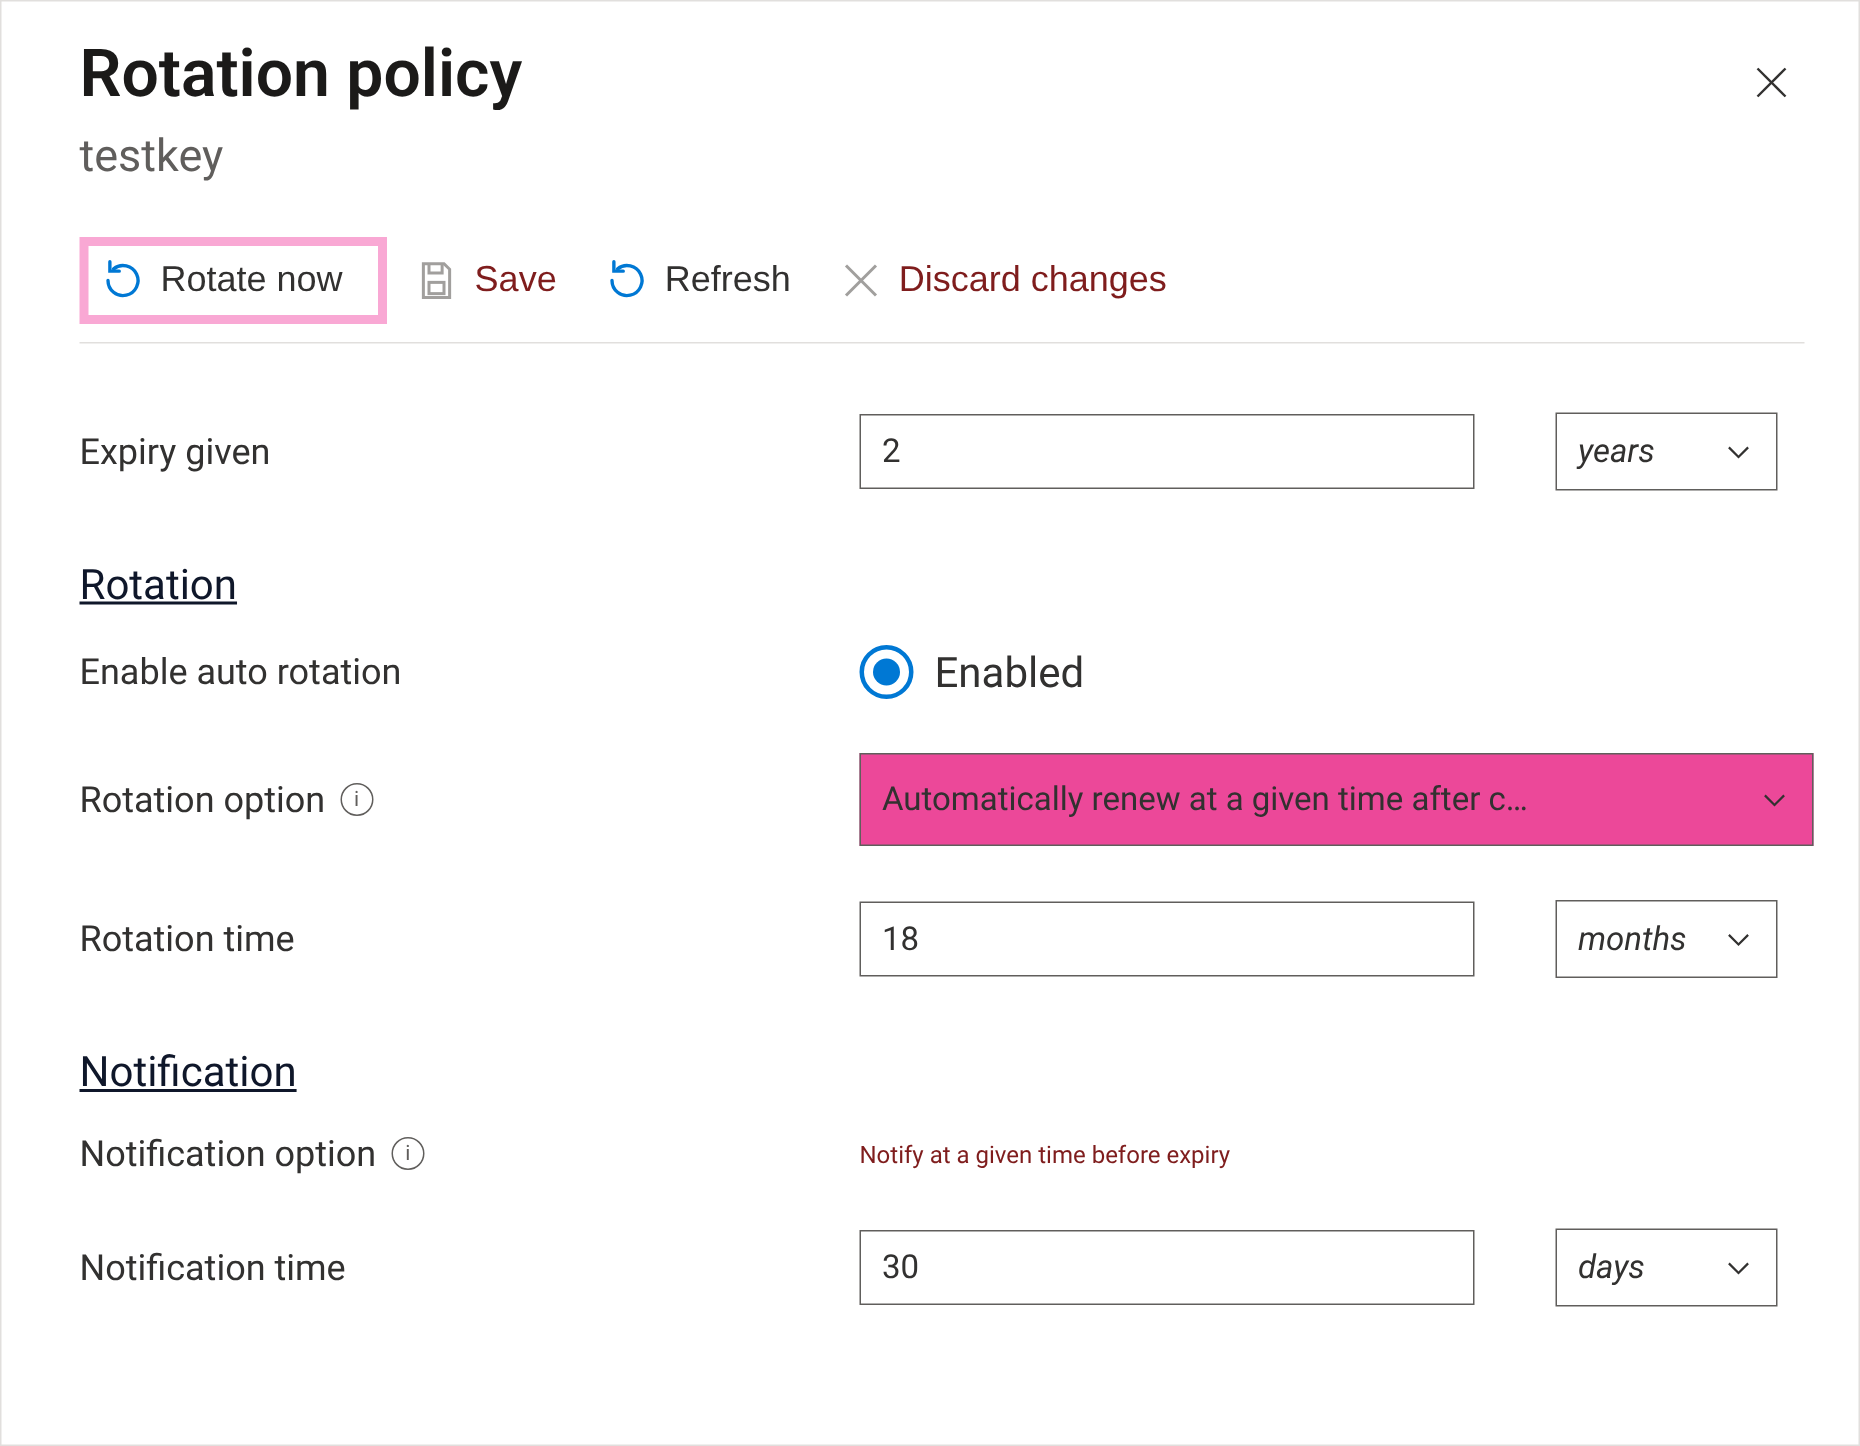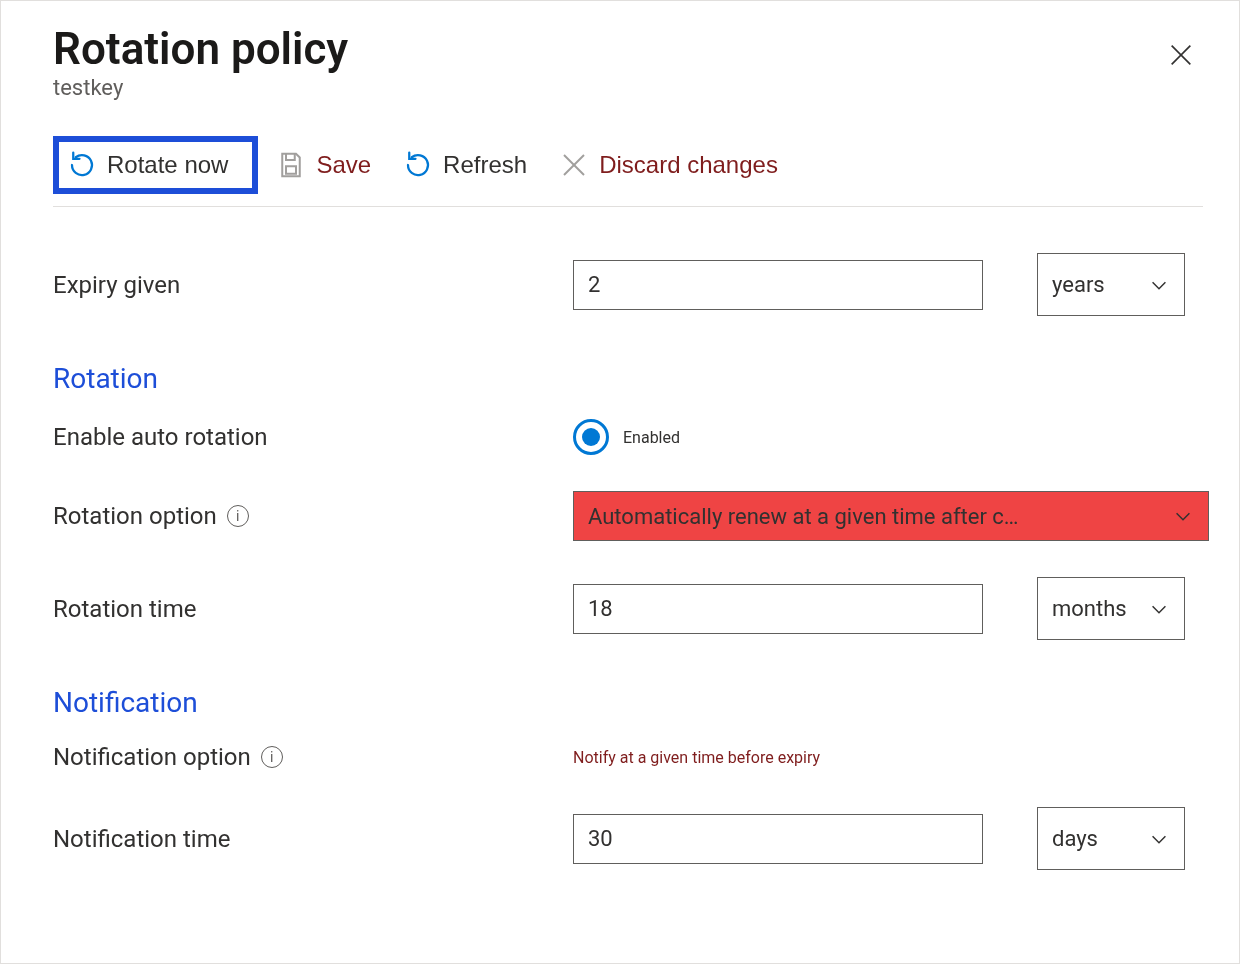--- a/index.html
+++ b/index.html
@@ -22,23 +22,23 @@
     justify-content: space-between;
     align-items: flex-start;
   }
   .title {
     font-size: 44px;
     font-weight: 600;
     color: #1b1a19;
     line-height: 1.1;
   }
   .subtitle {
-    font-size: 22px;
+    font-size: 30px;
     color: #605e5c;
-    margin-top: 2px;
+    margin-top: 14px;
   }
   .close-btn {
     background: none;
     border: none;
     cursor: pointer;
     width: 44px;
     height: 44px;
     display: flex;
     align-items: center;
     justify-content: center;
@@ -60,21 +60,21 @@
     border: none;
     font-size: 24px;
     color: #323130;
     cursor: pointer;
     padding: 6px 14px 6px 6px;
     line-height: 1;
   }
   .toolbar-btn.disabled { color: #7f1d1d; cursor: default; }
   .toolbar-btn svg { flex-shrink: 0; }
   .highlight-box {
-    border: 6px solid #1d4ed8;
+    border: 6px solid #f9a8d4;
     padding: 2px 10px 2px 2px;
     display: inline-flex;
     align-items: center;
   }
   .form {
     margin-top: 28px;
   }
   .form-row {
     display: flex;
     align-items: center;
@@ -92,74 +92,76 @@
   }
   .value-col {
     display: flex;
     align-items: center;
     gap: 54px;
     flex: 1;
   }
   .section-heading {
     font-size: 28px;
     font-weight: 400;
-    color: #1d4ed8;
+    color: #0f172a;
     margin-top: 28px;
     margin-bottom: 6px;
+    text-decoration: underline;
   }
   input.text-input {
     font-family: inherit;
     font-size: 22px;
     padding: 8px 14px;
     border: 1px solid #605e5c;
     height: 50px;
     width: 410px;
     color: #323130;
   }
   .unit-select {
     display: inline-flex;
     align-items: center;
     justify-content: space-between;
     border: 1px solid #605e5c;
-    height: 63px;
+    height: 52px;
     padding: 0 14px;
     font-size: 22px;
     min-width: 148px;
     cursor: pointer;
     background: #fff;
+    font-style: italic;
   }
   .wide-select {
     display: inline-flex;
     align-items: center;
     justify-content: space-between;
     border: 1px solid #605e5c;
-    height: 50px;
+    height: 62px;
     padding: 0 14px;
     font-size: 22px;
     width: 636px;
     cursor: pointer;
-    background: #ef4444;
+    background: #ec4899;
   }
   .wide-select span.text {
     white-space: nowrap;
     overflow: hidden;
     text-overflow: ellipsis;
     flex: 1;
     padding-right: 8px;
   }
   .radio-group {
     display: flex;
     align-items: center;
     gap: 32px;
   }
   .radio-option {
     display: inline-flex;
     align-items: center;
     gap: 14px;
-    font-size: 16px;
+    font-size: 28px;
     cursor: pointer;
   }
   .radio-circle {
     width: 36px; height: 36px;
     border-radius: 50%;
     border: 3px solid #323130;
     display: flex;
     align-items: center;
     justify-content: center;
     flex-shrink: 0;

